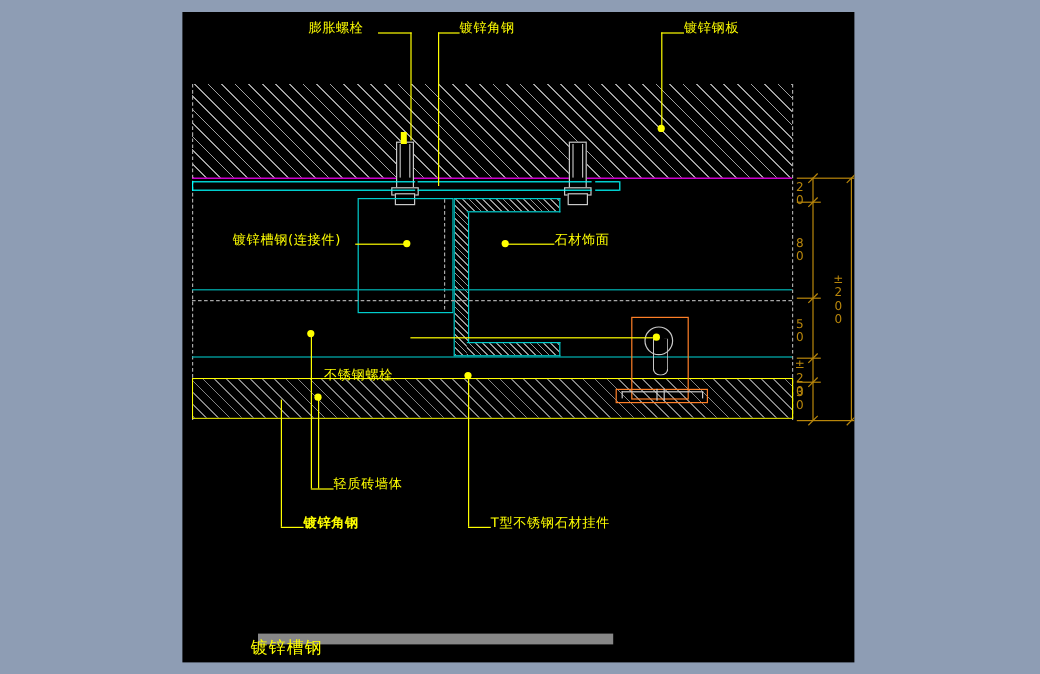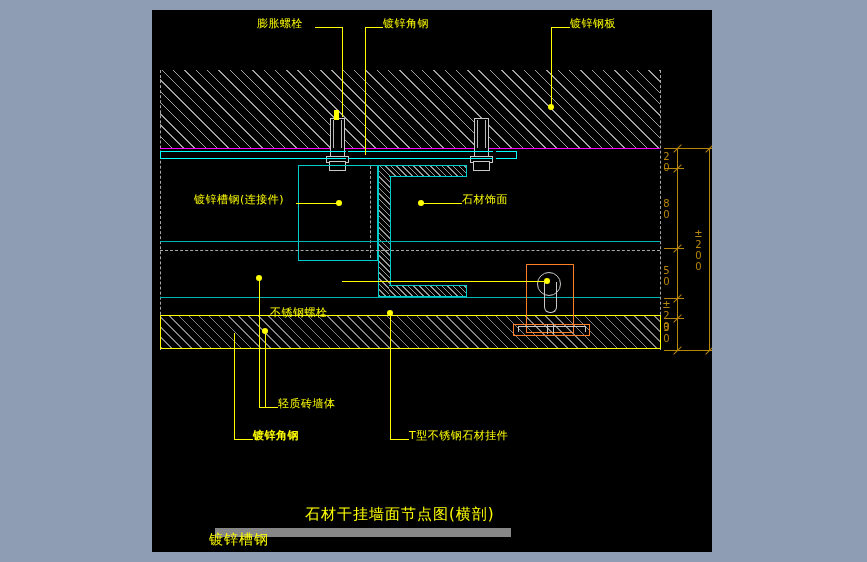--- a/index.html
+++ b/index.html
@@ -214,18 +214,17 @@
     <div class="dim-slash" style="left:520px;top:340px;"></div>
     <div class="dim-slash" style="left:552px;top:340px;"></div>
 
     <div class="dim-text" style="left:509px;top:141px;">20</div>
     <div class="dim-text" style="left:509px;top:188px;">80</div>
     <div class="dim-text" style="left:509px;top:255px;">50</div>
     <div class="dim-text" style="left:509px;top:289px;">±20</div>
     <div class="dim-text" style="left:509px;top:312px;">30</div>
     <div class="dim-text" style="left:541px;top:218px;">±200</div>
 
-    <div class="title-main" style="left:153px;top:495px;">石材干挂墙面节点图(横剖)</div>
     <div class="gray-bar" style="left:63px;top:518px;width:296px;height:9px;"></div>
     <div class="title-sub" style="left:57px;top:521px;">镀锌槽钢</div>
 
   </div>
 </div>
 
 </body></html>

